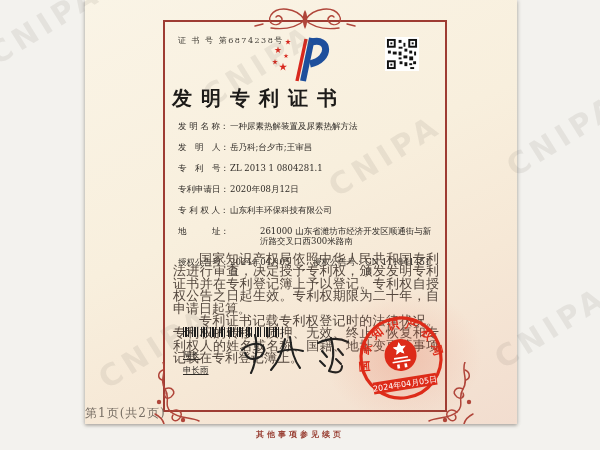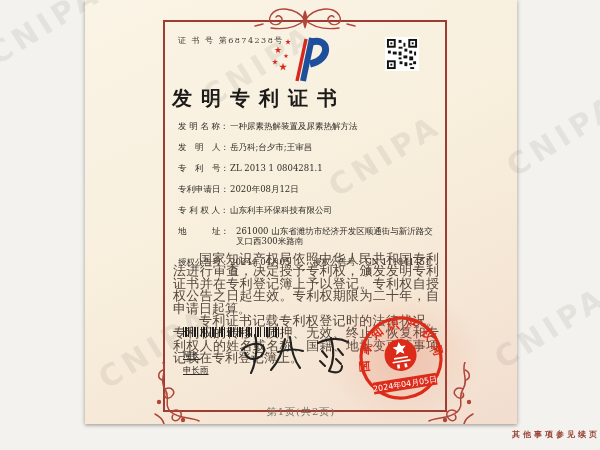--- a/index.html
+++ b/index.html
@@ -28,21 +28,21 @@
 
   .logo { position:absolute; left:183px; top:34px; }
   .qr { position:absolute; left:300px; top:37px; width:34px; height:34px; background:#fff;
     padding:1px; }
 
   .title { position:absolute; left:78px; top:85px; width:284px; 
     font-size:20px; font-weight:bold; letter-spacing:9px; color:#1c1a18; text-indent:9px; }
 
   .fields { position:absolute; left:93px; top:121px; width:258px; font-size:8.5px;
     color:#2e2a26; }
-  .frow { display:flex; margin-bottom:11px; line-height:10px;justify-content:space-between; }
+  .frow { display:flex; margin-bottom:11px; line-height:10px; }
   .flabel { flex:0 0 52px; white-space:nowrap; }
   .fvalue { flex:1; }
   .fpair2 { display:flex; margin-left:16px; }
   .fpair2 .flabel { flex:0 0 52px; }
 
   .paras { position:absolute; left:88px; top:254px; width:266px; font-size:13px;
     line-height:12.4px; color:#52463d; text-align:justify;font-family:Liberation Mono, monospace; }
   .paras p { text-indent:2em; }
 
   .barcode { position:absolute; left:98px; top:327px; width:100px; height:10px;
@@ -50,24 +50,24 @@
       #1d1d1d 2px 4px,transparent 4px 5px,#1d1d1d 5px 6px,transparent 6px 9px); }
 
   .director { position:absolute; left:98px; top:348px; font-size:8.5px; color:#2e2a26;
     line-height:15px;text-decoration:underline; }
   .signature { position:absolute; left:145px; top:330px; }
 
   .seal-glow { position:absolute; left:238px; top:288px; width:160px; height:136px;
     background:radial-gradient(ellipse at center, rgba(232,120,92,0.22) 0%, rgba(232,120,92,0) 70%); }
   .seal { position:absolute; left:272px; top:314px; }
 
-  .page-indicator { position:absolute; left:0; top:405px; width:100%; text-align:center;
-    font-size:10px; color:#776e64; letter-spacing:1px; }
-
-  .footer-note { position:absolute; left:0; top:429px; width:100%; text-align:right;
+  .page-indicator { position:absolute; left:0; top:405px; width:100%; 
+    font-size:12px; color:#776e64; letter-spacing:1px; }
+
+  .footer-note { position:absolute; left:0; top:429px; width:100%; text-align:center;
     font-size:8px; font-weight:bold; letter-spacing:3px; color:#9a4236; z-index:2; }
 </style>
 </head>
 <body>
 
 <div class="stage">
 
   <span class="watermark" style="left:-18px; top:6px;">CNIPA</span>
   <span class="watermark" style="left:196px; top:48px;">CNIPA</span>
   <span class="watermark" style="left:322px; top:138px;">CNIPA</span>
@@ -185,21 +185,21 @@
       <div class="frow">
         <span class="flabel">专利申请日：</span>
         <span class="fvalue">2020年08月12日</span>
       </div>
       <div class="frow">
         <span class="flabel">专 利 权 人：</span>
         <span class="fvalue">山东利丰环保科技有限公司</span>
       </div>
       <div class="frow">
         <span class="flabel">地　　　址：</span>
-        <span class="fvalue" style="max-width:200px;">261000 山东省潍坊市经济开发区顺通街与新沂路交叉口西300米路南</span>
+        <span class="fvalue" style="max-width:200px;margin-left:30px;">261000 山东省潍坊市经济开发区顺通街与新沂路交叉口西300米路南</span>
       </div>
       <div class="frow">
         <span class="flabel">授权公告号：</span>
         <span>2024年04月05日</span>
         <span class="fpair2">
           <span class="flabel">授权公告号：</span>
           <span>CN 111841451 B</span>
         </span>
       </div>
     </div>

